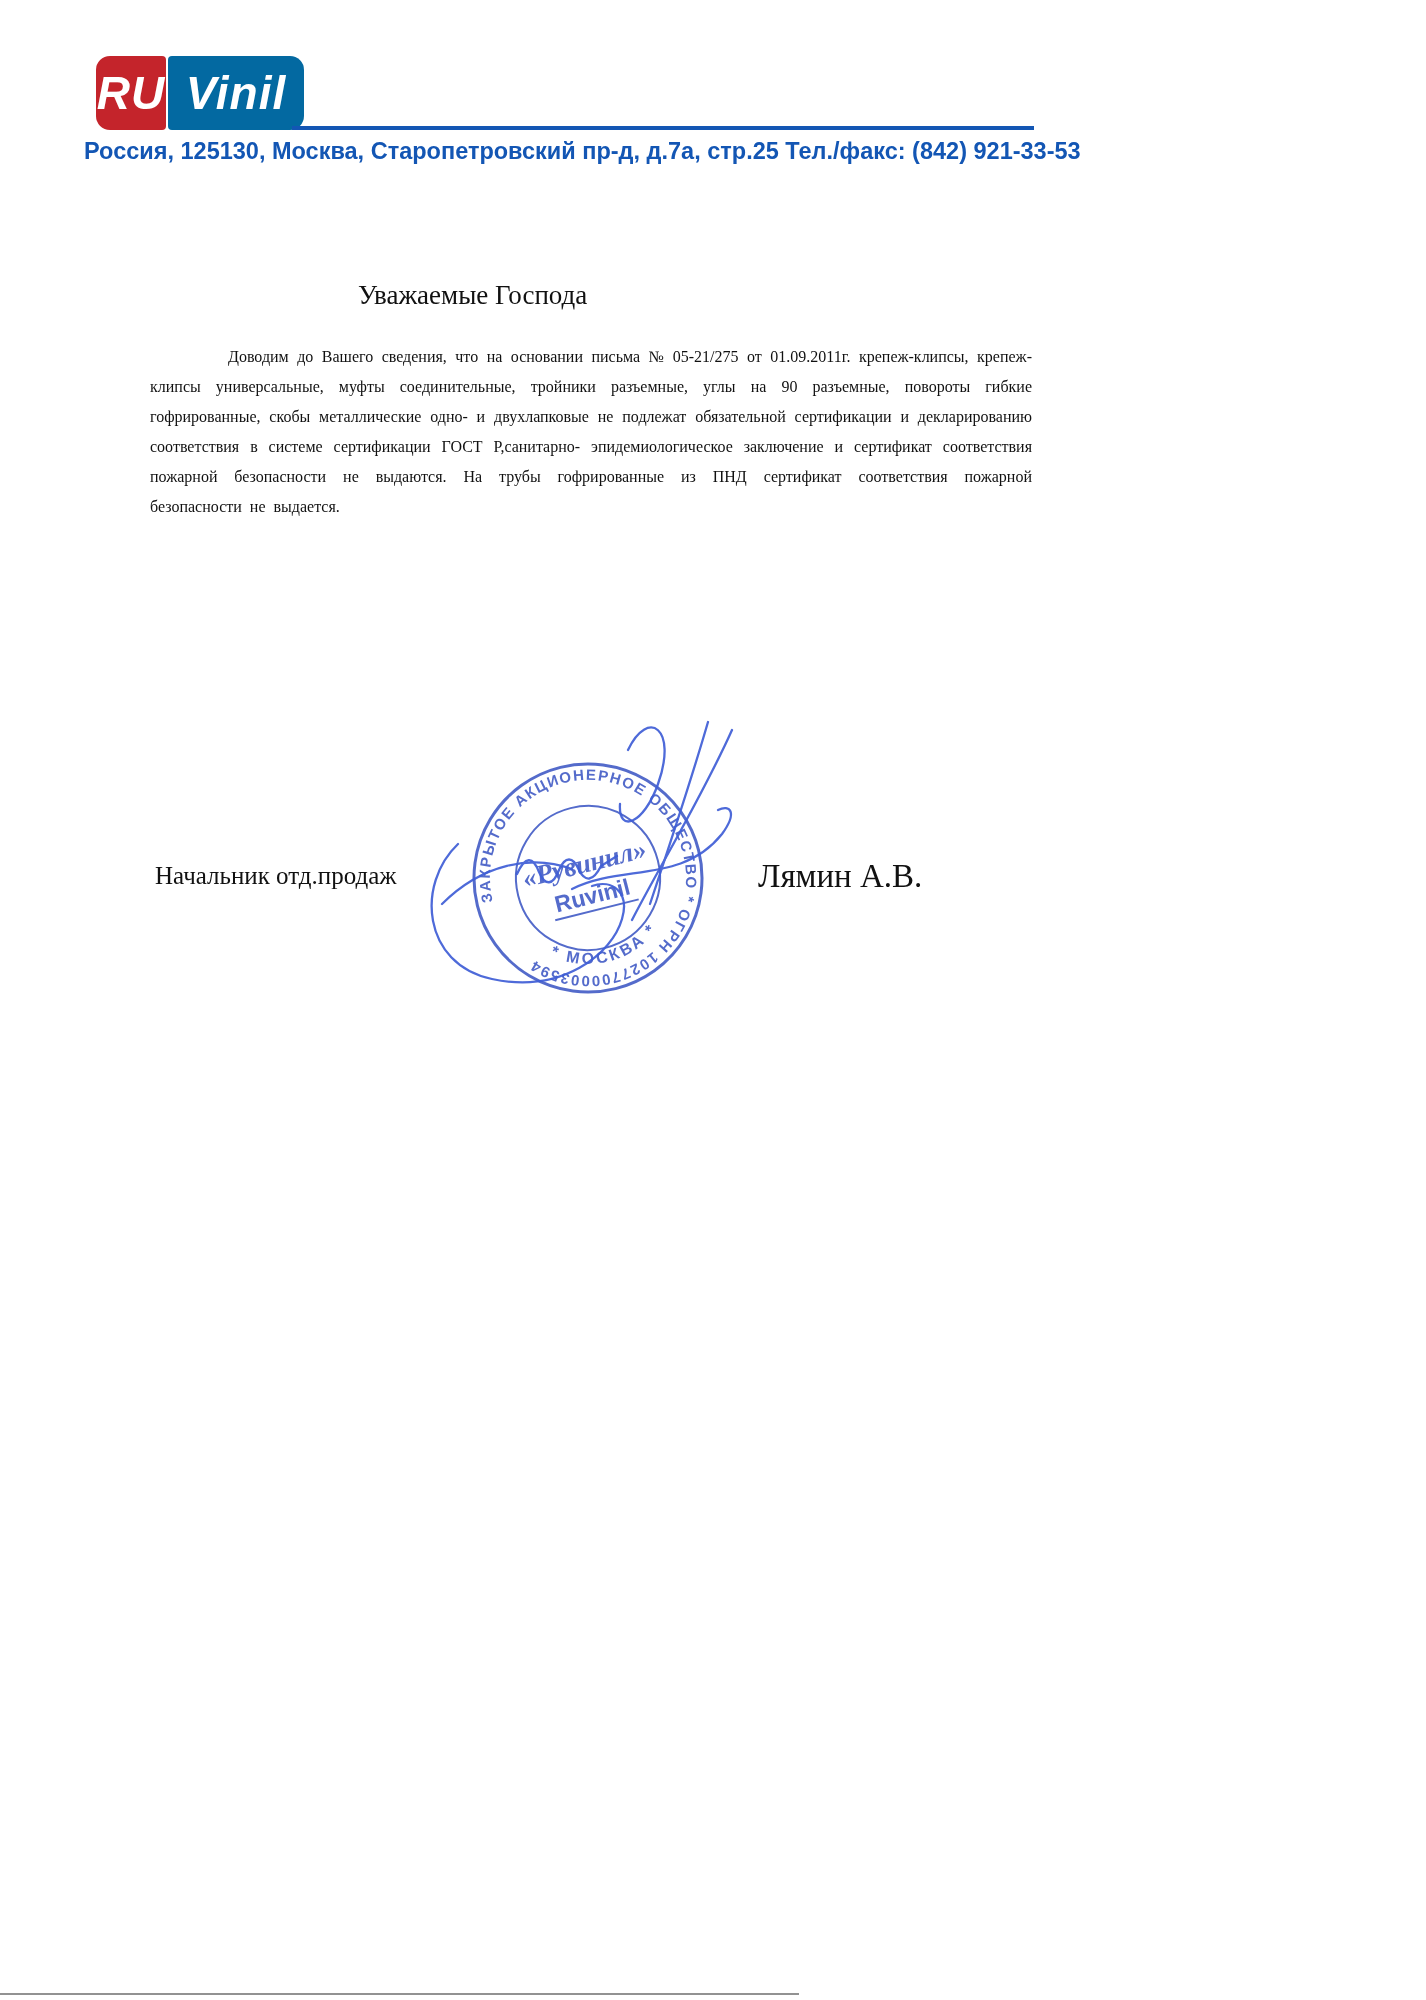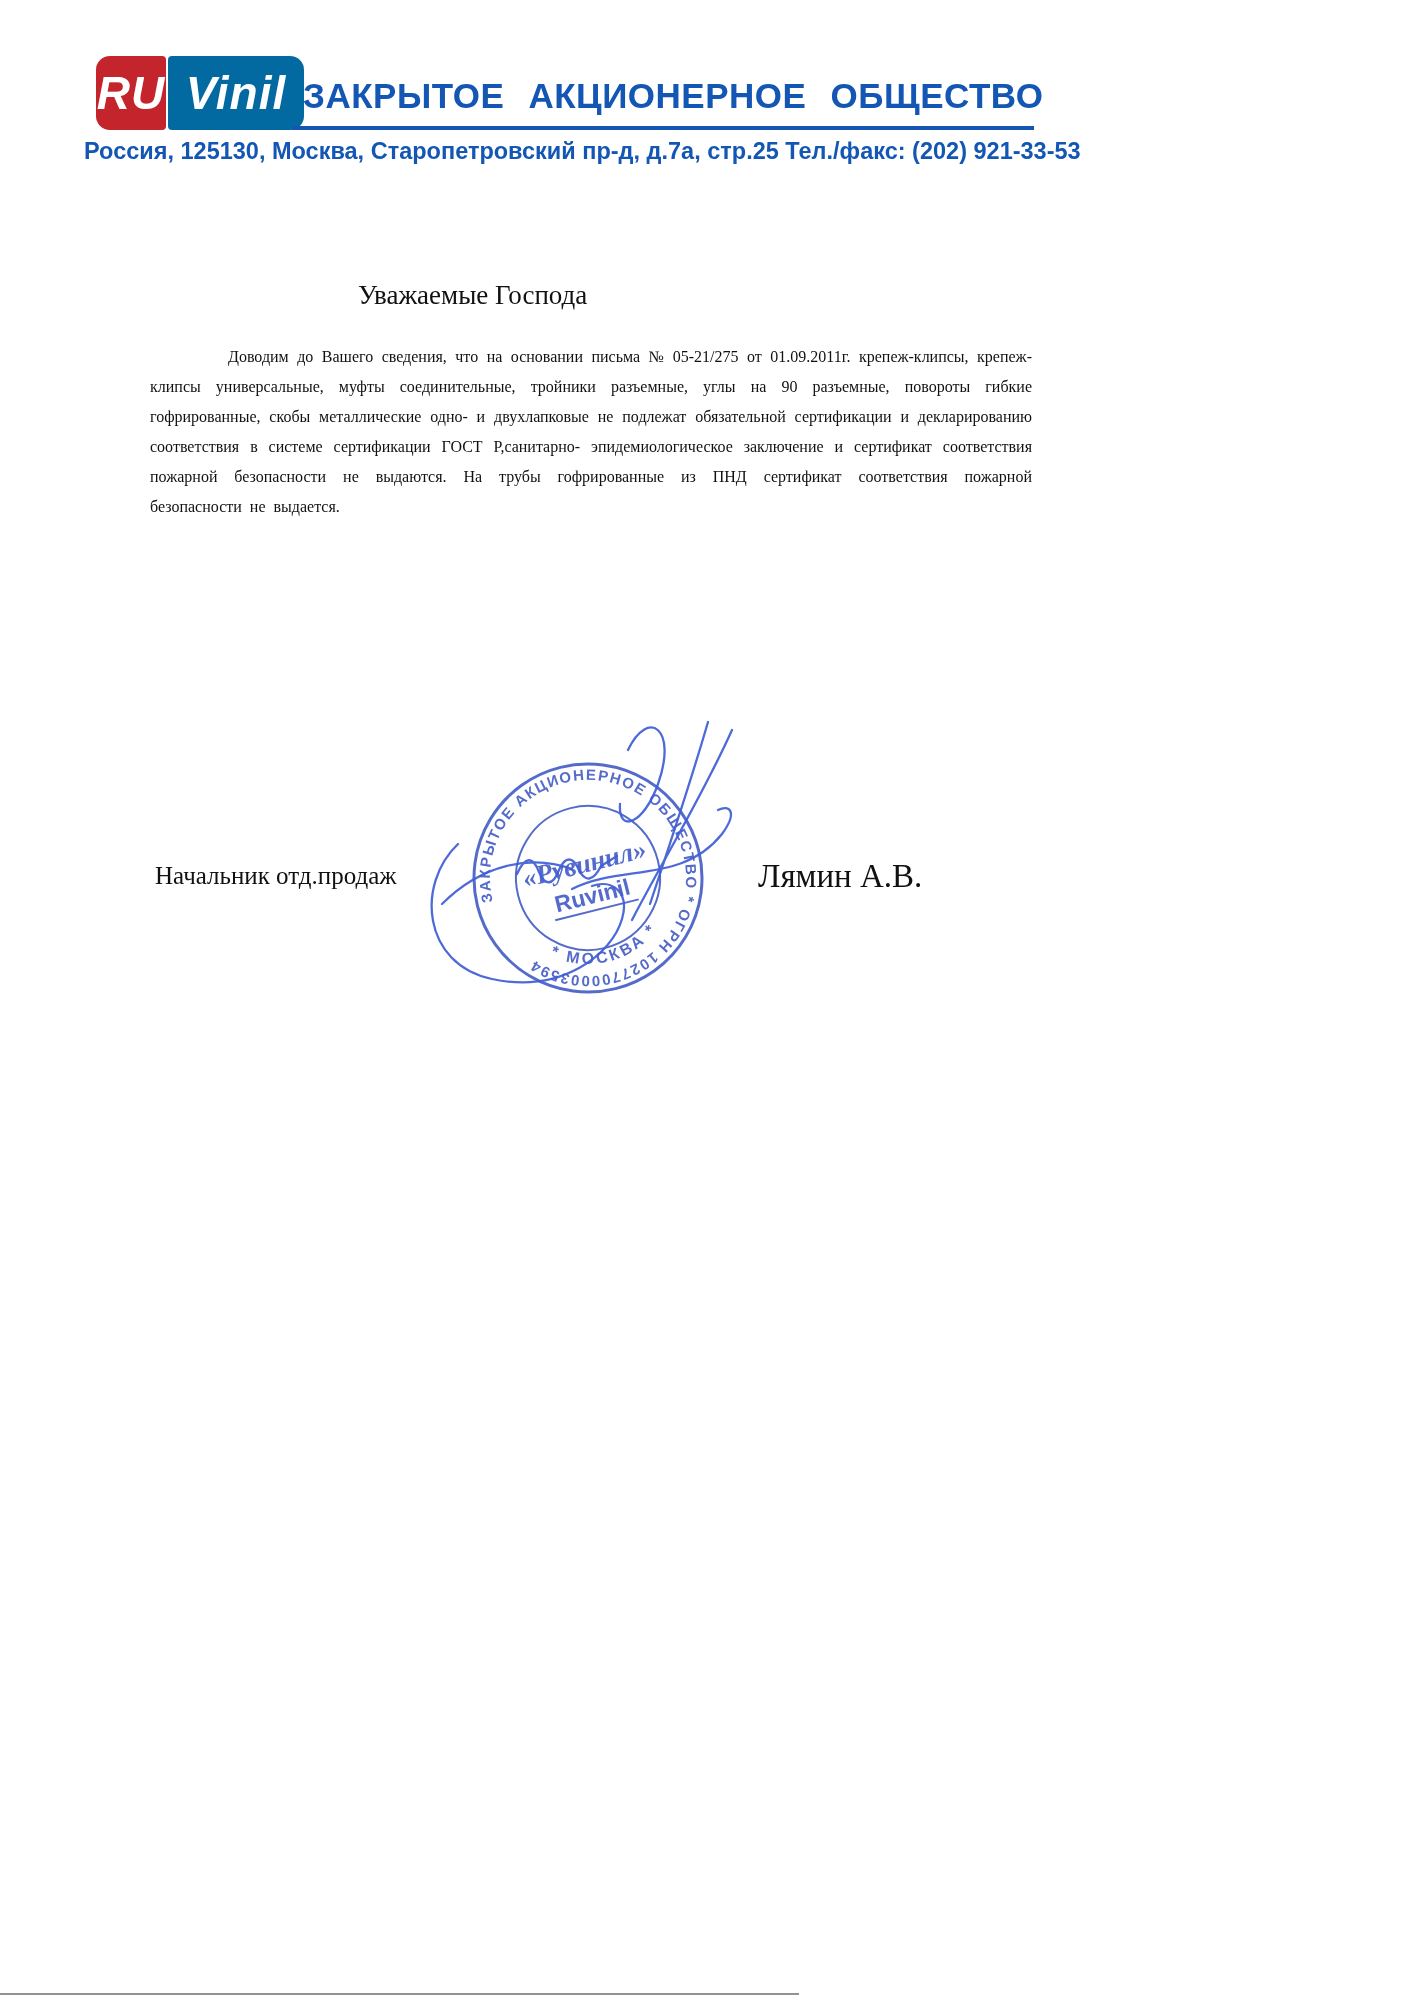--- a/index.html
+++ b/index.html
@@ -109,23 +109,22 @@
 </head>
 <body>
 
 <div class="page">
 
   <div class="logo">
     <span class="logo-ru">RU</span>
     <span class="logo-vinil">Vinil</span>
   </div>
 
-  <div class="company-type">ЗАКРЫТОЕ АКЦИОНЕРНОЕ ОБЩЕСТВО</div>
   <div class="head-rule"></div>
-  <div class="company-address">Россия, 125130, Москва, Старопетровский пр-д, д.7а, стр.25 Тел./факс: (202) 921-33-53</div>
+  <div class="company-address">Россия, 125130, Москва, Старопетровский пр-д, д.7а, стр.25 Тел./факс: (842) 921-33-53</div>
 
   <div class="salutation">Уважаемые Господа</div>
   <p class="body-text">Доводим до Вашего сведения, что на основании письма № 05-21/275 от 01.09.2011г. крепеж-клипсы, крепеж-клипсы универсальные, муфты соединительные, тройники разъемные, углы на 90 разъемные, повороты гибкие гофрированные, скобы металлические одно- и двухлапковые не подлежат обязательной сертификации и декларированию соответствия в системе сертификации ГОСТ Р,санитарно- эпидемиологическое заключение и сертификат соответствия пожарной безопасности не выдаются. На трубы гофрированные из ПНД сертификат соответствия пожарной безопасности не выдается.</p>
 
   <span class="sign-title">Начальник отд.продаж</span>
   <span class="signatory-name">Лямин А.В.</span>
 
   <div class="stamp-area">
     <svg width="400" height="310" viewBox="0 0 400 310">
       <defs>

